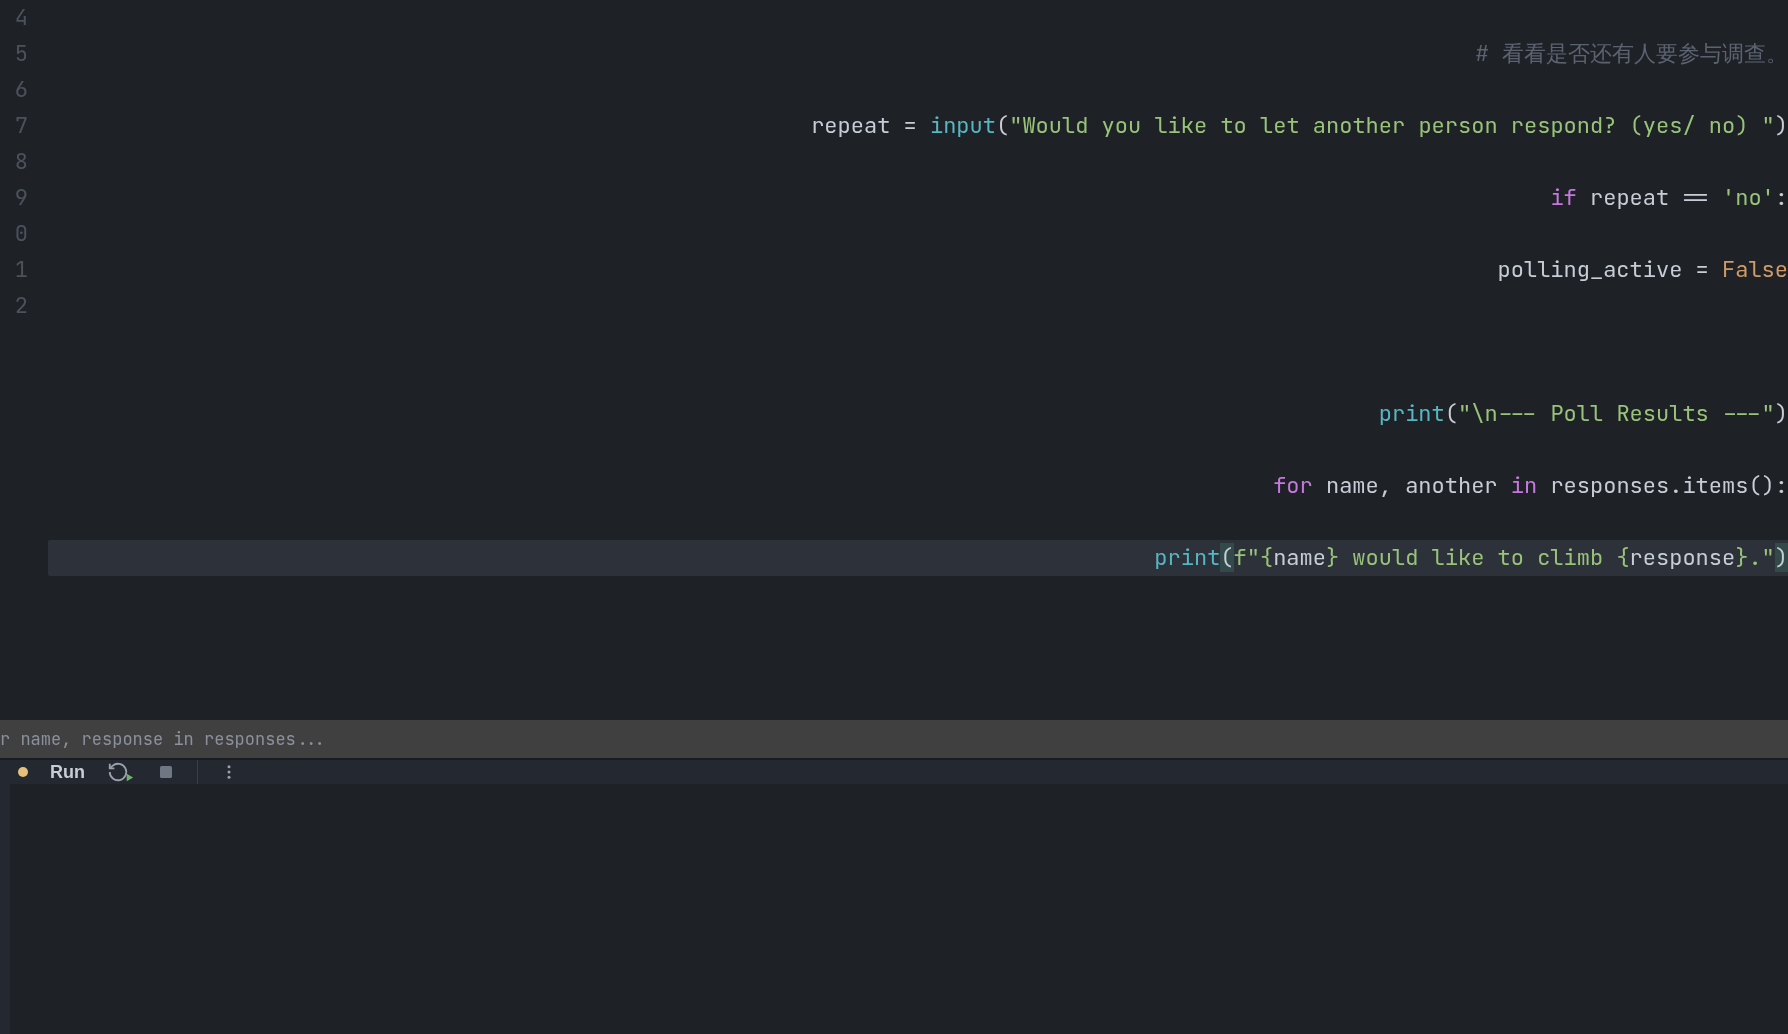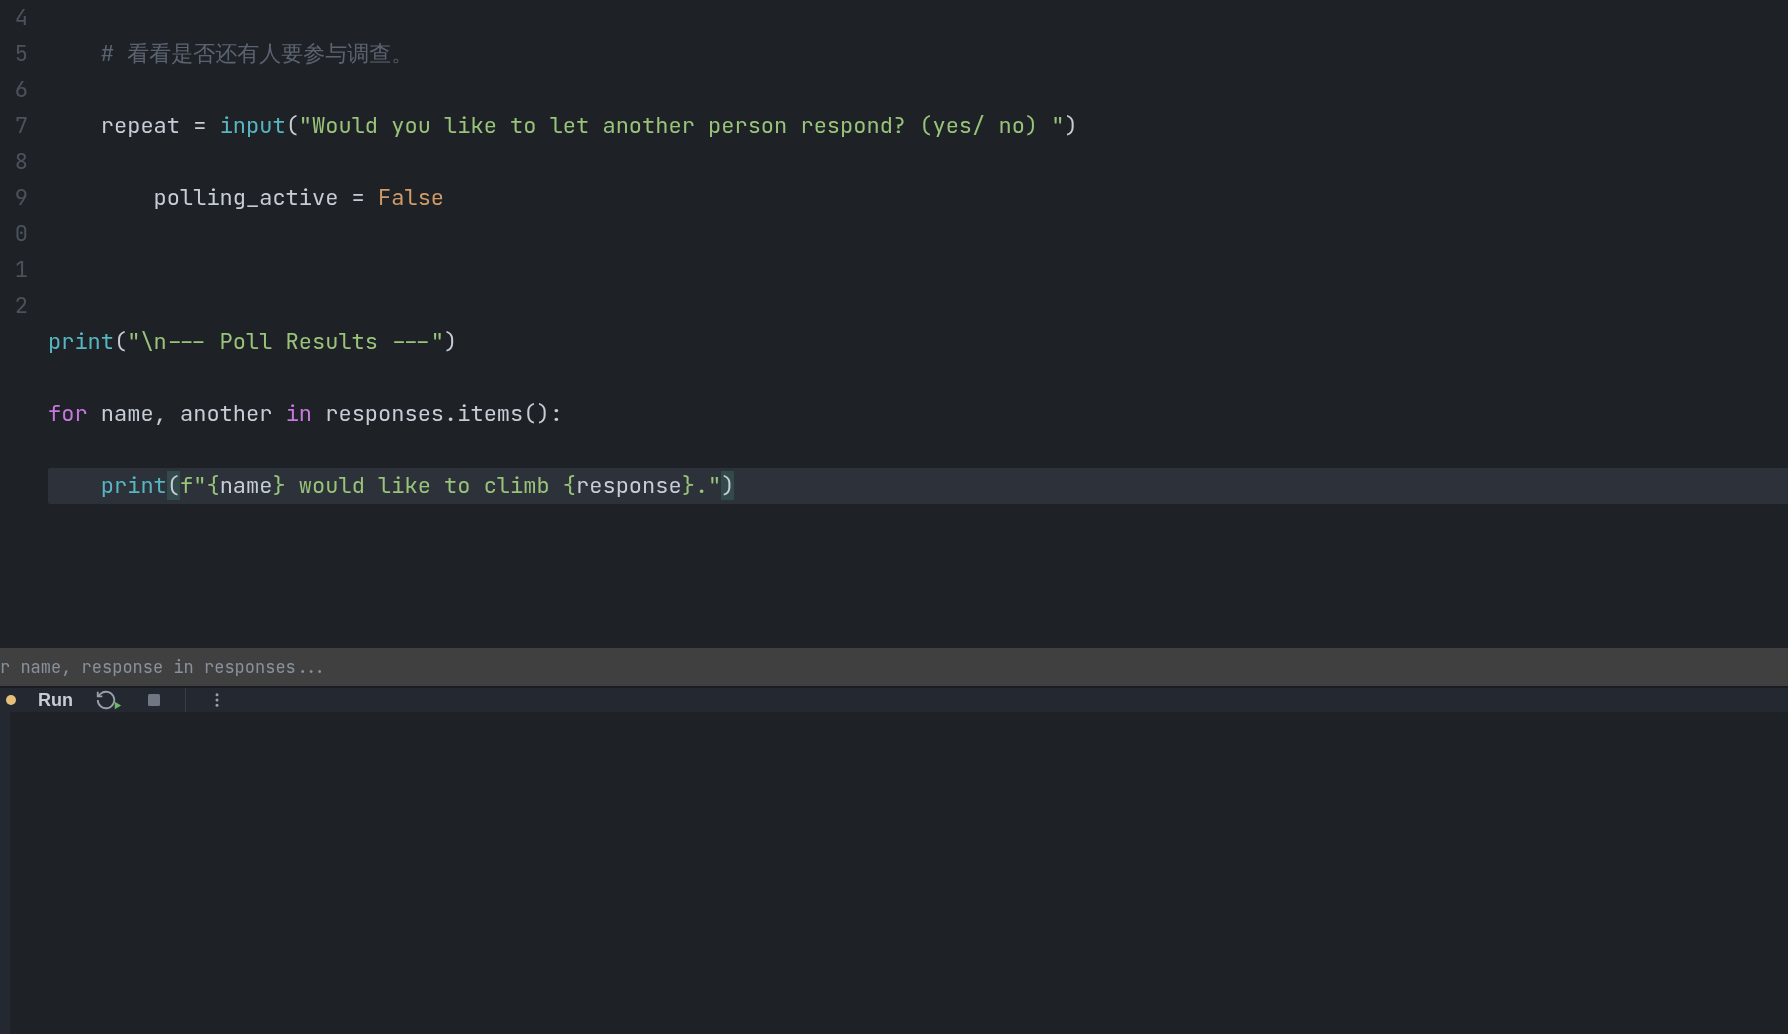--- a/index.html
+++ b/index.html
@@ -26,21 +26,21 @@
     color: #4b525c;
     user-select: none;
   }
   .gutter div { padding-right: 2px; }
   .code {
     flex: 1;
     white-space: pre;
     padding-left: 14px;
     position: relative;
   }
-  .code .line { display: block; min-height: 36px; }
+  .code .line { display: block; min-height: 36px; text-align: right; }
   .hl { background: #2c313a; border-top-left-radius:2px; border-bottom-left-radius:2px;}
   .kw   { color: #c678dd; }
   .str  { color: #98c379; }
   .fn   { color: #56b6c2; }
   .const{ color: #d19a66; }
   .cm   { color: #5c6370; }
   .p    { color: #c7cdd6; }
   .paren-hl { background:#3e7f6a55; }
   
   .crumb {
@@ -53,21 +53,21 @@
   
   .console-bar {
     display: flex;
     align-items: center;
     gap: 22px;
     font-family: -apple-system, "Segoe UI", sans-serif;
     font-size: 18px;
     color: #c8cdd4;
     background: #242830;
     height: 56px;
-    padding-left: 16px;
+    padding-left: 28px;
     border-top: 2px solid #191c20;
   }
   .run-label { font-weight: 700; }
   .dot-indicator {
     width: 10px; height: 10px; border-radius: 50%;
     background:#e6c07b;
     margin-left:-10px;
   }
   .icon { display:inline-flex; align-items:center; justify-content:center; color:#9aa1ac;}
   .icon svg { display:block; }
@@ -100,20 +100,21 @@
     <div>7</div>
     <div>8</div>
     <div>9</div>
     <div>0</div>
     <div>1</div>
     <div>2</div>
   </div>
   <div class="code">
 <span class="line">    <span class="cm"># 看看是否还有人要参与调查。</span></span>
 <span class="line">    <span class="p">repeat</span><span class="p"> = </span><span class="fn">input</span><span class="p">(</span><span class="str">"Would you like to let another person respond? (yes/ no) "</span><span class="p">)</span></span>
+<span class="line">    <span class="kw">if</span><span class="p"> repeat == </span><span class="str">'no'</span><span class="p">:</span></span>
 <span class="line">        <span class="p">polling_active</span><span class="p"> = </span><span class="const">False</span></span>
 <span class="line"> </span>
 <span class="line"><span class="fn">print</span><span class="p">(</span><span class="str">"\n--- Poll Results ---"</span><span class="p">)</span></span>
 <span class="line"><span class="kw">for</span><span class="p"> name, another </span><span class="kw">in</span><span class="p"> responses.items():</span></span>
 <span class="line hl">    <span class="fn">print</span><span class="p paren-hl">(</span><span class="str">f</span><span class="str">"</span><span class="str">{</span><span class="p">name</span><span class="str">}</span><span class="str"> would like to climb </span><span class="str">{</span><span class="p">response</span><span class="str">}</span><span class="str">.</span><span class="str">"</span><span class="p paren-hl">)</span></span>
 <span class="line"> </span>
   </div>
 </div>
 
 <div class="crumb">r name, response in responses...</div>

